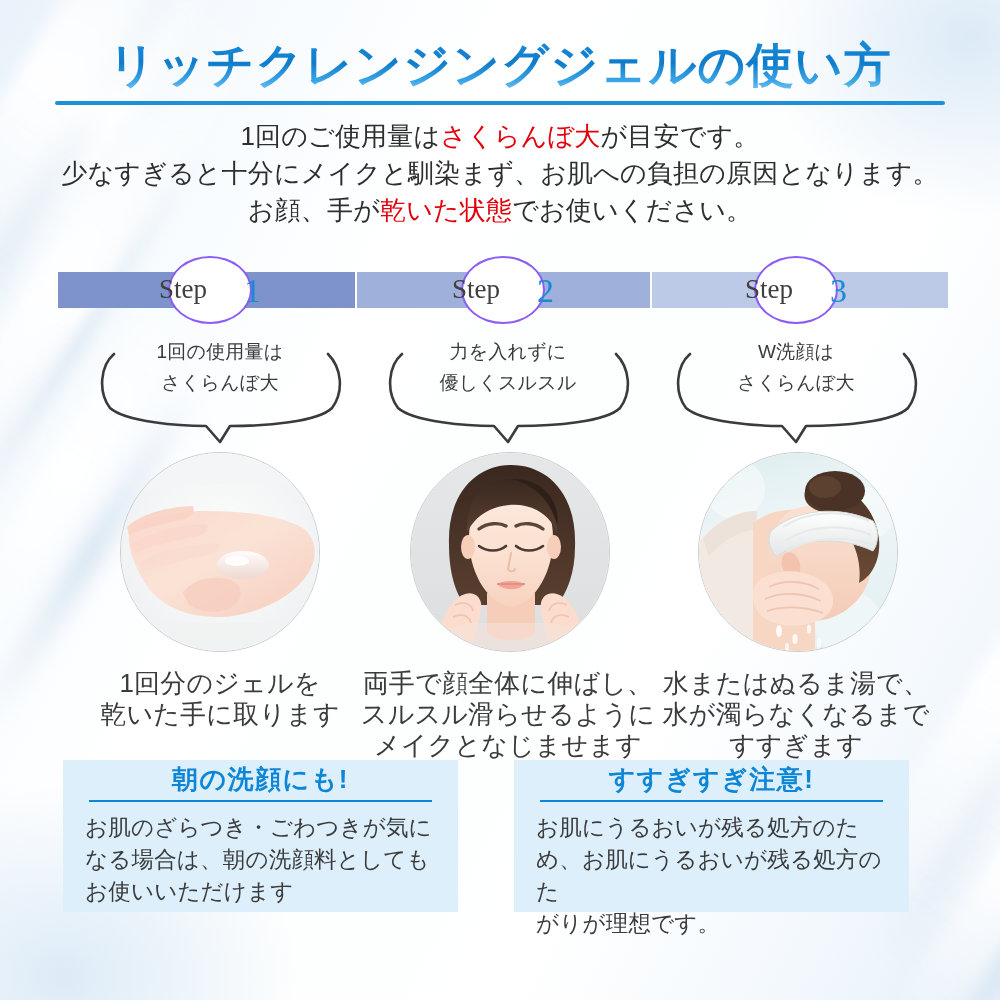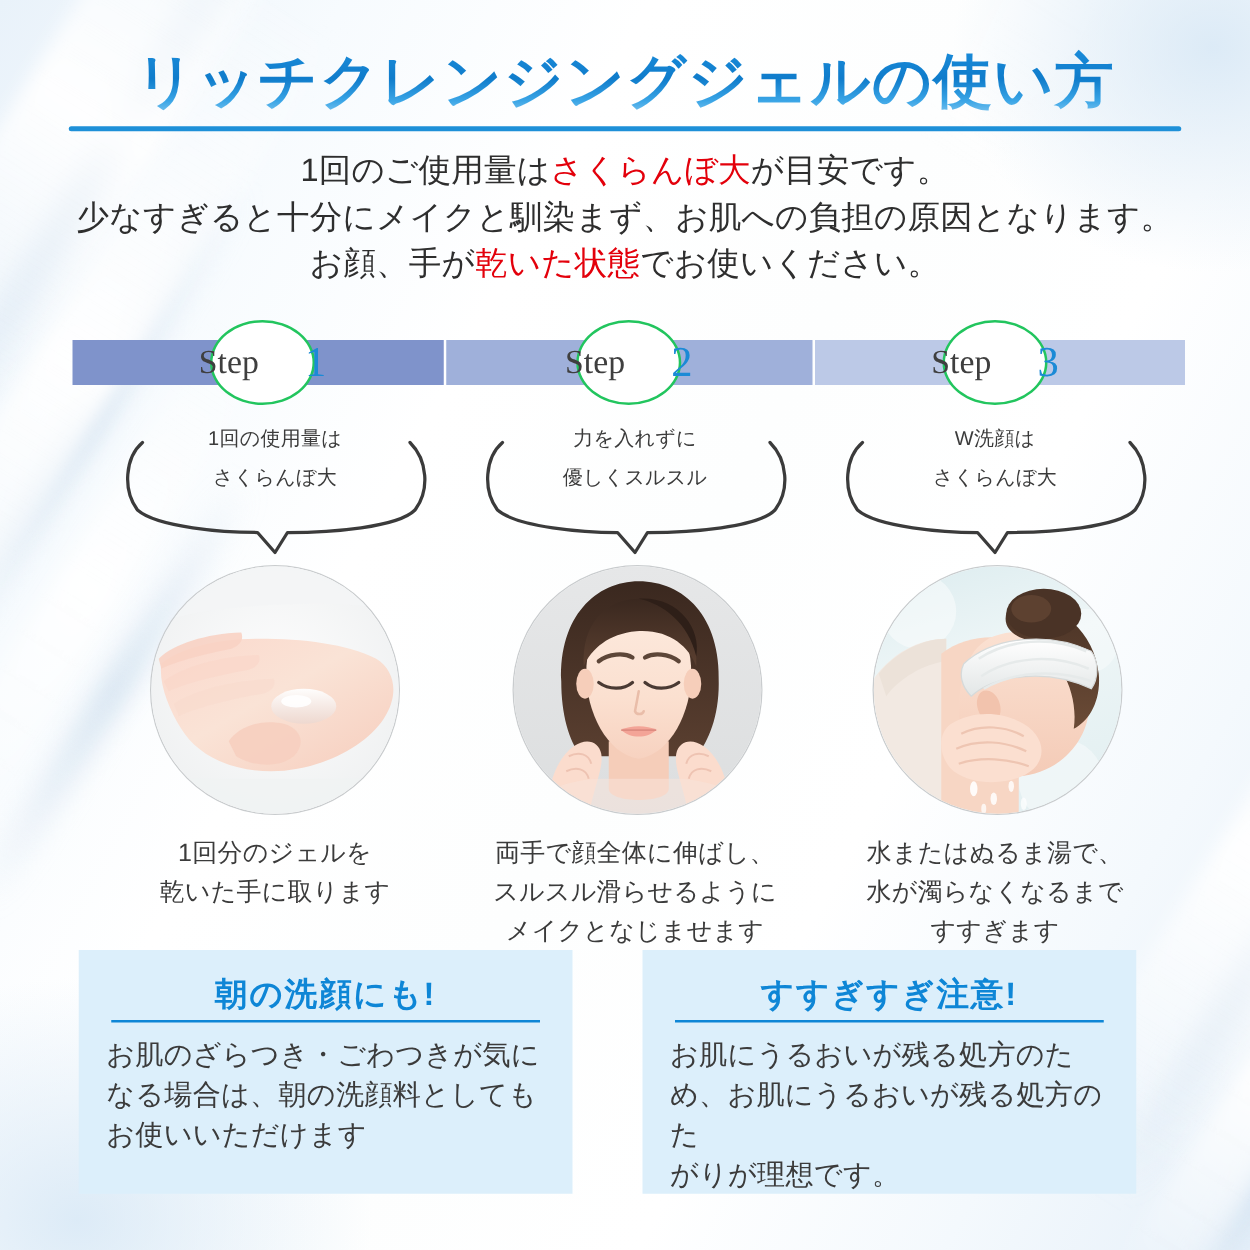--- a/index.html
+++ b/index.html
@@ -76,21 +76,21 @@
 
   
   .stepbar { position:absolute; top:272px; left:58px; width:890px; height:36px; }
   .seg { position:absolute; top:0; height:36px; }
   .seg1 { left:0px;   width:297px; background:#7f93cb; }
   .seg2 { left:299px; width:293px; background:#9fb0da; }
   .seg3 { left:594px; width:296px; background:#bcc9e7; }
 
   .stepcircle {
     position:absolute; top:-16px; width:84px; height:68px;
-    border-radius:50%; background:#ffffff; border:2px solid #22c55e;
+    border-radius:50%; background:#ffffff; border:2px solid #8b5cf6;
     display:flex; align-items:center; justify-content:center;
     box-sizing:border-box;
     gap:36px;
   }
   .sc1 { left:110px; } .sc2 { left:403px; } .sc3 { left:696px; }
   .stepcircle .lbl {
     font-family:"Liberation Serif","DejaVu Serif",serif;
     font-size:27px; color:#3f3f3f; letter-spacing:0px;
     position:relative; top:-1px;
   }
@@ -102,44 +102,44 @@
 
   
   .col { position:absolute; top:336px; width:300px; }
   .col1 { left:70px; } .col2 { left:358px; } .col3 { left:646px; }
 
   
   .bubble { position:relative; width:300px; height:108px; }
   .bubble .txt {
     position:absolute; top:0; left:0; width:300px;
     text-align:center; color:#3b3b3b;
-    font-size:16px; line-height:31px; letter-spacing:.2px;
+    font-size:19px; line-height:31px; letter-spacing:.2px;
   }
   .bubble svg { position:absolute; left:0; top:0; }
 
   
   .photo {
     position:absolute; top:116px; left:50px;
     width:200px; height:200px; border-radius:50%;
     border:1px solid #c9ccce; overflow:hidden; box-sizing:border-box;
   }
   .photo.p2 { left:52px; } .photo.p3 { left:52px; }
   .photo svg { display:block; }
 
   
   .caption {
     position:absolute; top:332px; left:0; width:300px;
     text-align:center; color:#3b3b3b;
-    font-size:20px; line-height:31px; letter-spacing:.2px;
+    font-size:26px; line-height:31px; letter-spacing:.2px;
   }
 
   
   .nbox {
-    position:absolute; top:760px; width:395px; height:195px;
-    background:#dcefFB; box-sizing:border-box; padding:18px 22px 0 22px;
+    position:absolute; top:760px; width:395px; height:152px;
+    background:#dcefFB; box-sizing:border-box; padding:2px 22px 0 22px;
   }
   .nbox1 { left:63px; } .nbox2 { left:514px; }
   .nbox .head {
     text-align:center; color:#0e86d6; font-weight:700;
     font-size:26px; letter-spacing:1.5px; line-height:34px;
   }
   .nbox .rule { height:2px; background:#0e86d6; margin:4px 4px 10px 4px; }
   .nbox .body {
     color:#3b3b3b; font-size:22.5px; line-height:32px; letter-spacing:.2px;
     text-align:left;

